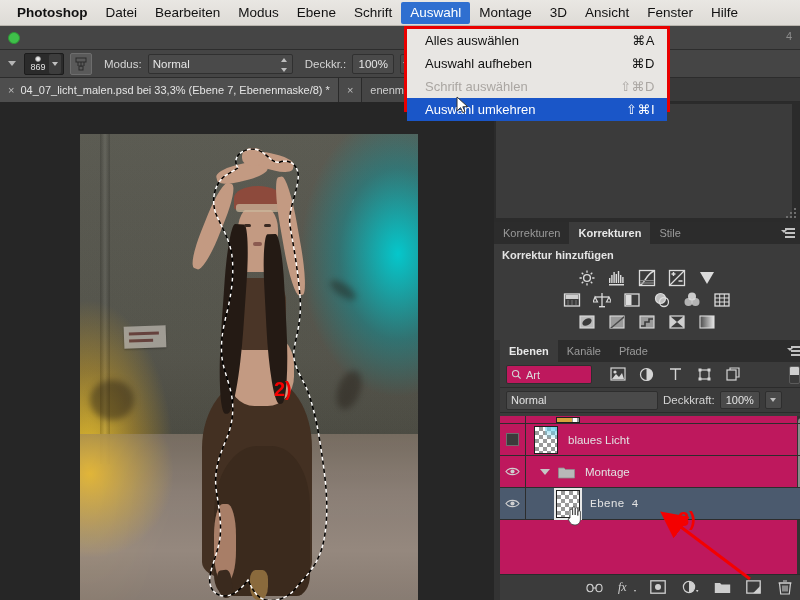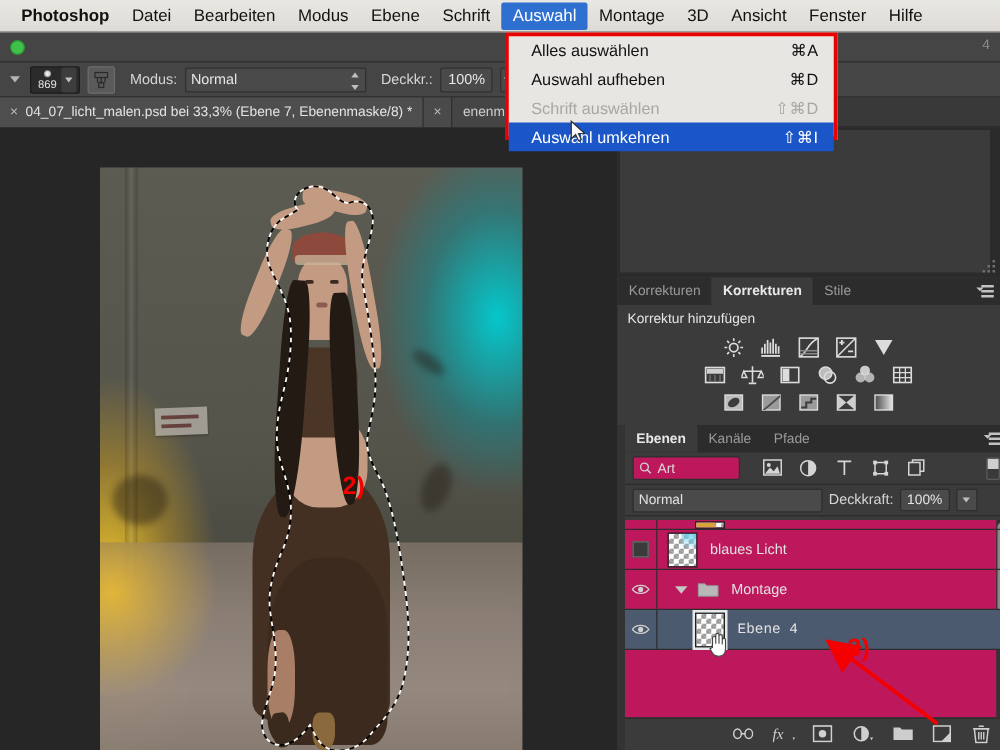--- a/index.html
+++ b/index.html
@@ -218,21 +218,21 @@
     position: absolute; right: 5px; top: 6px; width: 14px; height: 10px;
   }
   .burger i { position: absolute; right: 0; width: 10px; height: 1.5px; background: #c2c2c2; }
   .burger .ar {
     position: absolute; left: 0; top: 2px; width: 0; height: 0;
     border-top: 3px solid #c2c2c2; border-left: 3px solid transparent; border-right: 3px solid transparent;
   }
 
   
   .corr { position: absolute; left: 0; top: 120px; width: 306px; height: 118px; background: #3b3b3b; }
-  .corrtitle { font-size: 11px; font-weight: normal; color: #e4e4e4; padding: 5px 0 4px 8px; }
+  .corrtitle { font-size: 11px; font-weight: bold; color: #e4e4e4; padding: 5px 0 4px 8px; }
   .iconrow { display: flex; justify-content: center; gap: 9px; margin-top: 3px; }
   .adjicon {
     width: 21px; height: 19px; position: relative; display: flex;
     align-items: center; justify-content: center;
   }
   .adjicon svg { display: block; }
 
   
   .layers { position: absolute; left: 6px; top: 238px; width: 306px; height: 260px; background: #3b3b3b; }
   .lrow1 {

